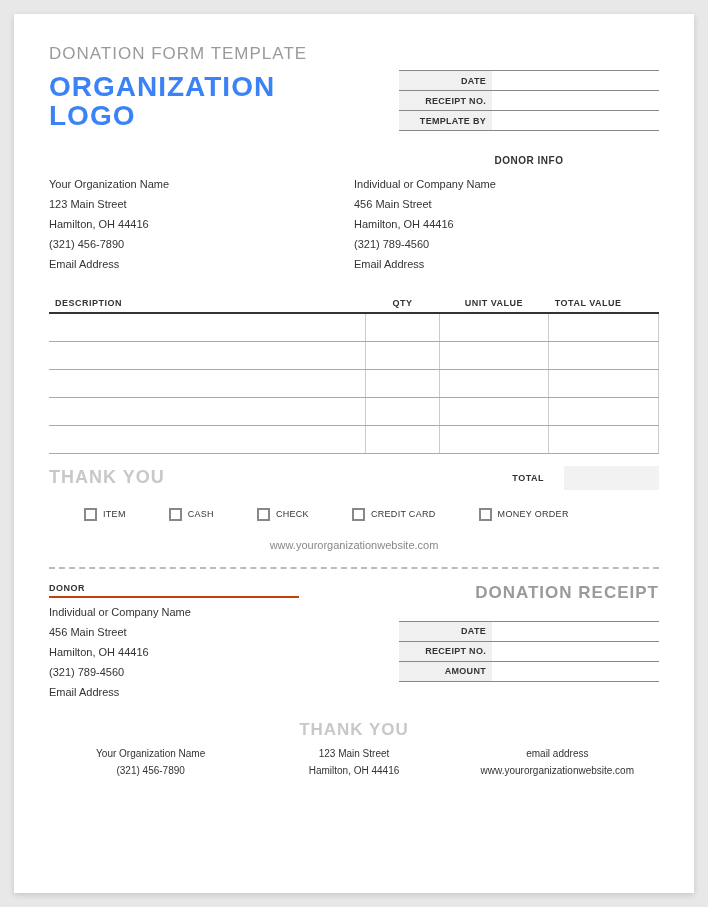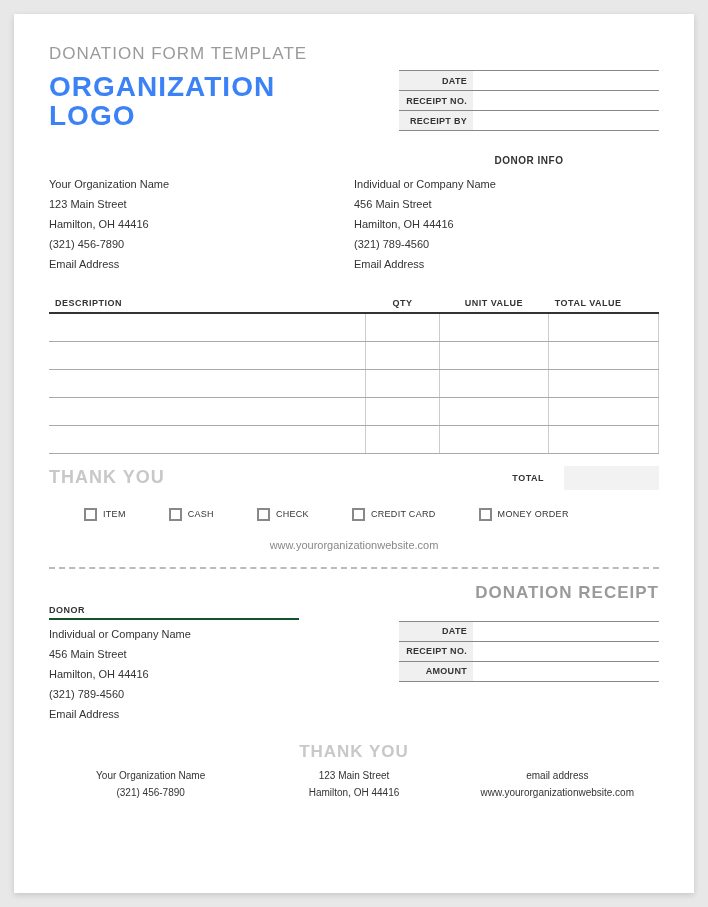--- a/index.html
+++ b/index.html
@@ -40,21 +40,21 @@
     border-top: 1px solid #888;
     border-bottom: 1px solid #888;
     padding: 3px 6px;
     font-size: 9px;
     height: 20px;
   }
   .meta-table td.label {
     background: #f0f0f0;
     text-align: right;
     font-weight: bold;
-    width: 74px;
+    width: 93px;
     letter-spacing: 0.3px;
   }
   .donor-header {
     font-size: 10px;
     font-weight: bold;
     letter-spacing: 0.5px;
     text-align: center;
     margin-top: 24px;
     margin-bottom: 6px;
   }
@@ -104,25 +104,24 @@
   }
   .tearline {
     border: none;
     border-top: 2px dashed #bbb;
     margin: 16px 0 14px 0;
   }
   .donor-section-label {
     font-size: 9px;
     font-weight: bold;
     letter-spacing: 0.5px;
-    border-bottom: 2px solid #14532d;
+    border-bottom: 2px solid #c2410c;
     padding-bottom: 3px;
     margin-bottom: 8px;
     width: 250px;
-    margin-top: 22px;
   }
   .receipt-row { display: flex; justify-content: space-between; align-items: flex-start; }
   .receipt-title {
     font-size: 17px;
     font-weight: bold;
     letter-spacing: 1px;
     color: #9a9a9a;
     text-align: right;
   }
   .donor-block p { margin-bottom: 8px; font-size: 11px; }
@@ -155,21 +154,21 @@
       <tbody>
           <tr>
         <td class="label">DATE</td>
         <td></td>
       </tr>
       <tr>
         <td class="label">RECEIPT NO.</td>
         <td></td>
       </tr>
       <tr>
-        <td class="label">RECEIPT BY</td>
+        <td class="label">TEMPLATE BY</td>
         <td></td>
       </tr>
     </tbody>
       </table>
   </div>
 
   <div style="display:flex">
     <div style="flex:1"></div>
     <div style="width:260px">
       <div class="donor-header">DONOR INFO</div>

